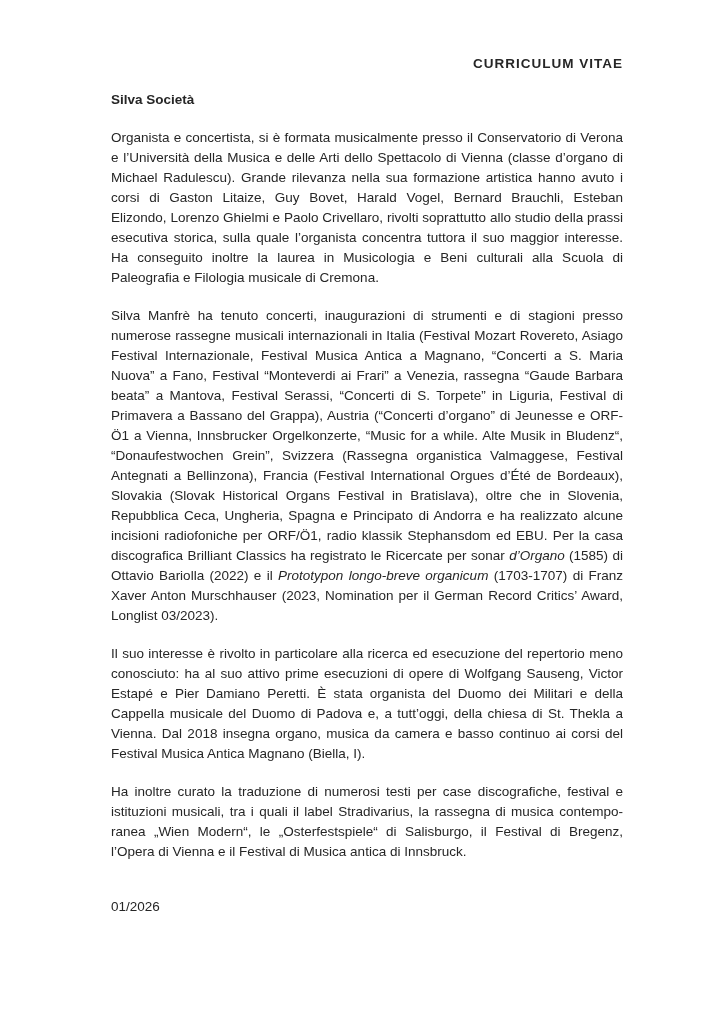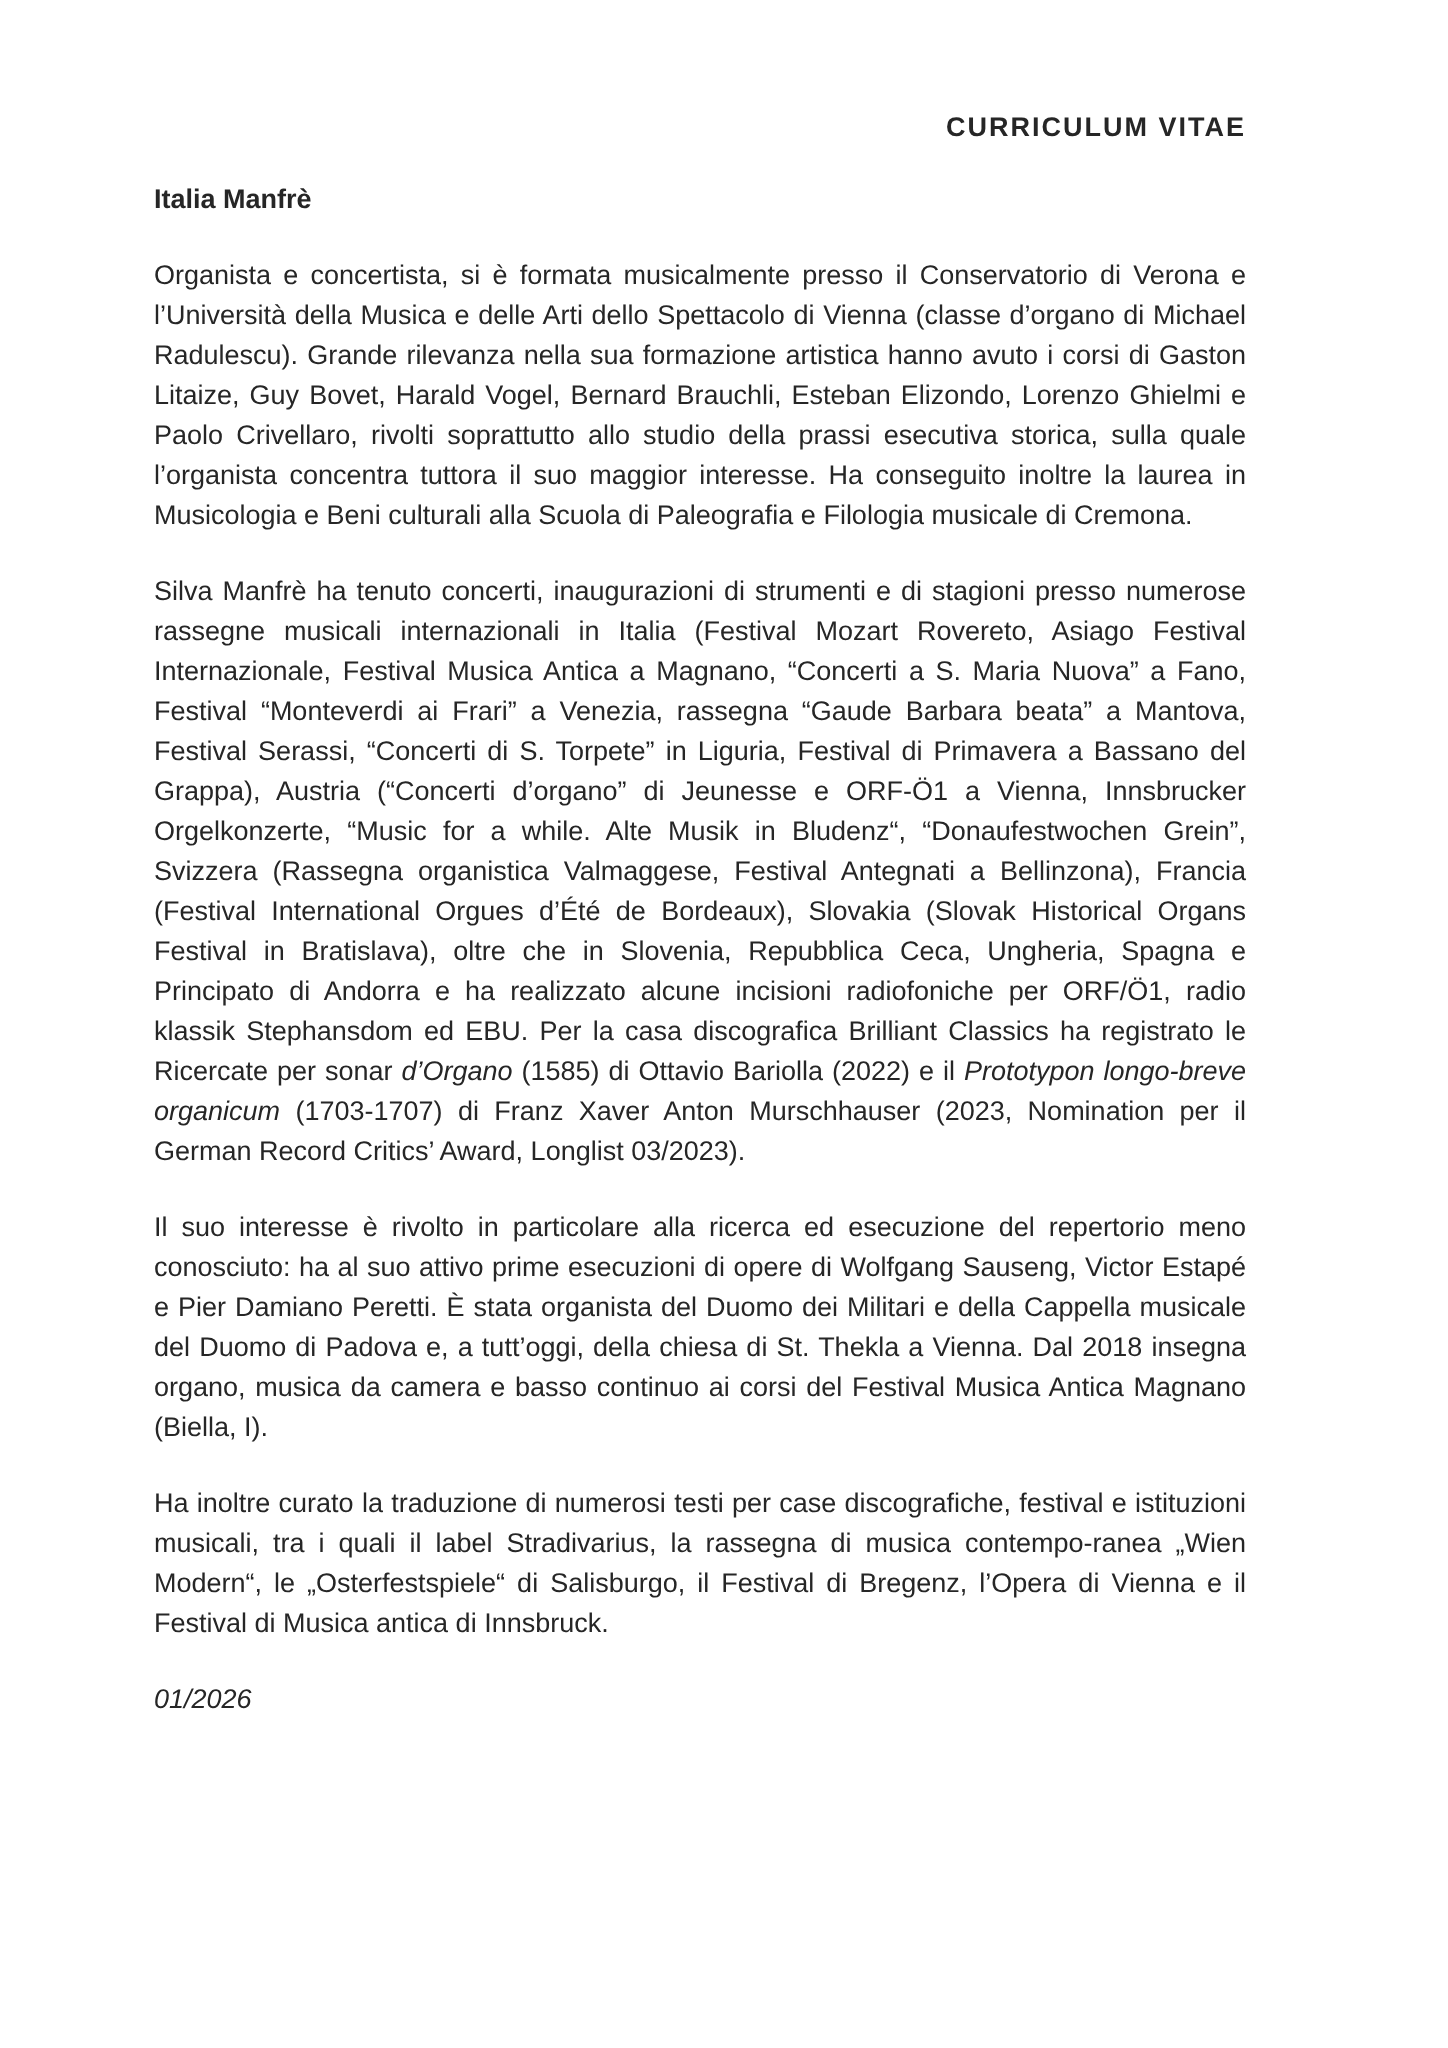--- a/index.html
+++ b/index.html
@@ -6,21 +6,21 @@
     margin: 0;
     padding: 0;
     background: #ffffff;
   }
   .page {
     position: relative;
     width: 724px;
     height: 1024px;
     box-sizing: border-box;
     background: #ffffff;
-    padding: 55px 101px 0 77px;
+    padding: 55px 101px 0 111px;
     font-family: "Liberation Sans", sans-serif;
     font-size: 13.5px;
     line-height: 20px;
     color: #262626;
     overflow: hidden;
   }
   .doc-title {
     text-align: right;
     font-weight: bold;
     letter-spacing: 1px;
@@ -33,32 +33,31 @@
   }
   p.para {
     margin: 18px 0 0 0;
     text-align: justify;
     text-justify: inter-word;
   }
   .italic {
     font-style: italic;
   }
   .doc-footer {
-    margin-top: 18px;
-    font-style: italic;
+    margin-top: 35px;
   }
 </style>
 </head>
 <body>
 
 <div class="page">
 
   <div class="doc-title">CURRICULUM VITAE</div>
 
-  <div class="person-name">Italia Manfrè</div>
+  <div class="person-name">Silva Società</div>
 
   <p class="para">Organista e concertista, si è formata musicalmente presso il Conservatorio di Verona e l’Università della Musica e delle Arti dello Spettacolo di Vienna (classe d’organo di Michael Radulescu). Grande rilevanza nella sua formazione artistica hanno avuto i corsi di Gaston Litaize, Guy Bovet, Harald Vogel, Bernard Brauchli, Esteban Elizondo, Lorenzo Ghielmi e Paolo Crivellaro, rivolti soprattutto allo studio della prassi esecutiva storica, sulla quale l’organista concentra tuttora il suo maggior interesse. Ha conseguito inoltre la laurea in Musicologia e Beni culturali alla Scuola di Paleografia e Filologia musicale di Cremona.</p>
 
   <p class="para"><span>Silva Manfrè ha tenuto concerti, inaugurazioni di strumenti e di stagioni presso numerose rassegne musicali internazionali in Italia (Festival Mozart Rovereto, Asiago Festival Internazionale, Festival Musica Antica a Magnano, “Concerti a S. Maria Nuova” a Fano, Festival “Monteverdi ai Frari” a Venezia, rassegna “Gaude Barbara beata” a Mantova, Festival Serassi, “Concerti di S. Torpete” in Liguria, Festival di Primavera a Bassano del Grappa), Austria (“Concerti d’organo” di Jeunesse e ORF-Ö1 a Vienna, Innsbrucker Orgelkonzerte, “Music for a while. Alte Musik in Bludenz“, “Donaufestwochen Grein”, Svizzera (Rassegna organistica Valmaggese, Festival Antegnati a Bellinzona), Francia (Festival International Orgues d’Été de Bordeaux), Slovakia (Slovak Historical Organs Festival in Bratislava), oltre che in Slovenia, Repubblica Ceca, Ungheria, Spagna e Principato di Andorra e ha realizzato alcune incisioni radiofoniche per ORF/Ö1, radio klassik Stephansdom ed EBU. Per la casa discografica Brilliant Classics ha registrato le Ricercate per sonar </span><span class="italic">d’Organo</span><span> (1585) di Ottavio Bariolla (2022) e il </span><span class="italic">Prototypon longo-breve organicum</span><span> (1703-1707) di Franz Xaver Anton Murschhauser (2023, Nomination per il German Record Critics’ Award, Longlist 03/2023).</span></p>
 
   <p class="para">Il suo interesse è rivolto in particolare alla ricerca ed esecuzione del repertorio meno conosciuto: ha al suo attivo prime esecuzioni di opere di Wolfgang Sauseng, Victor Estapé e Pier Damiano Peretti. È stata organista del Duomo dei Militari e della Cappella musicale del Duomo di Padova e, a tutt’oggi, della chiesa di St. Thekla a Vienna. Dal 2018 insegna organo, musica da camera e basso continuo ai corsi del Festival Musica Antica Magnano (Biella, I).</p>
 
 
   <p class="para">Ha inoltre curato la traduzione di numerosi testi per case discografiche, festival e istituzioni musicali, tra i quali il label Stradivarius, la rassegna di musica contempo-ranea „Wien Modern“, le „Osterfestspiele“ di Salisburgo, il Festival di Bregenz, l’Opera di Vienna e il Festival di Musica antica di Innsbruck.</p>
 

